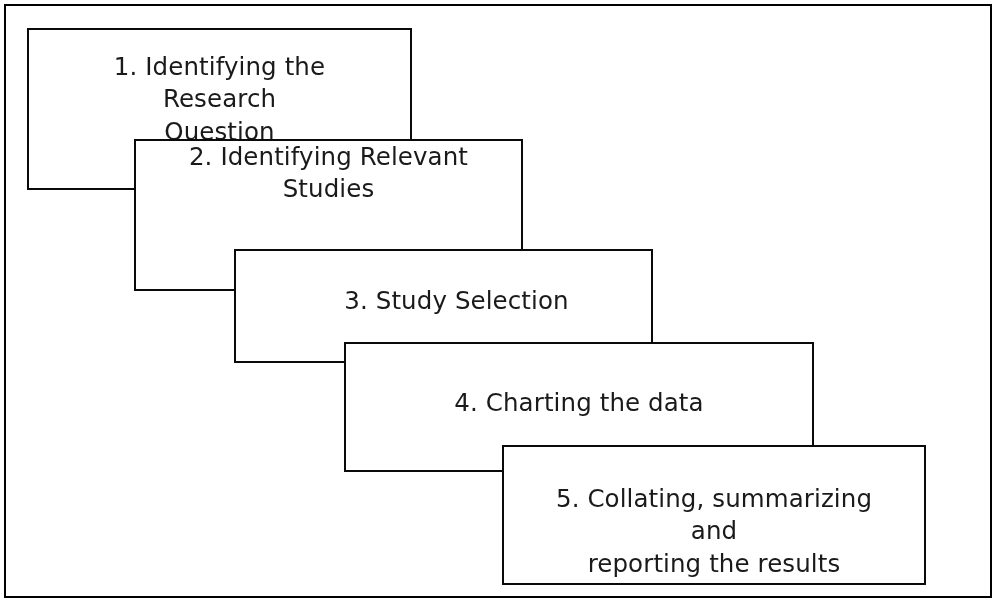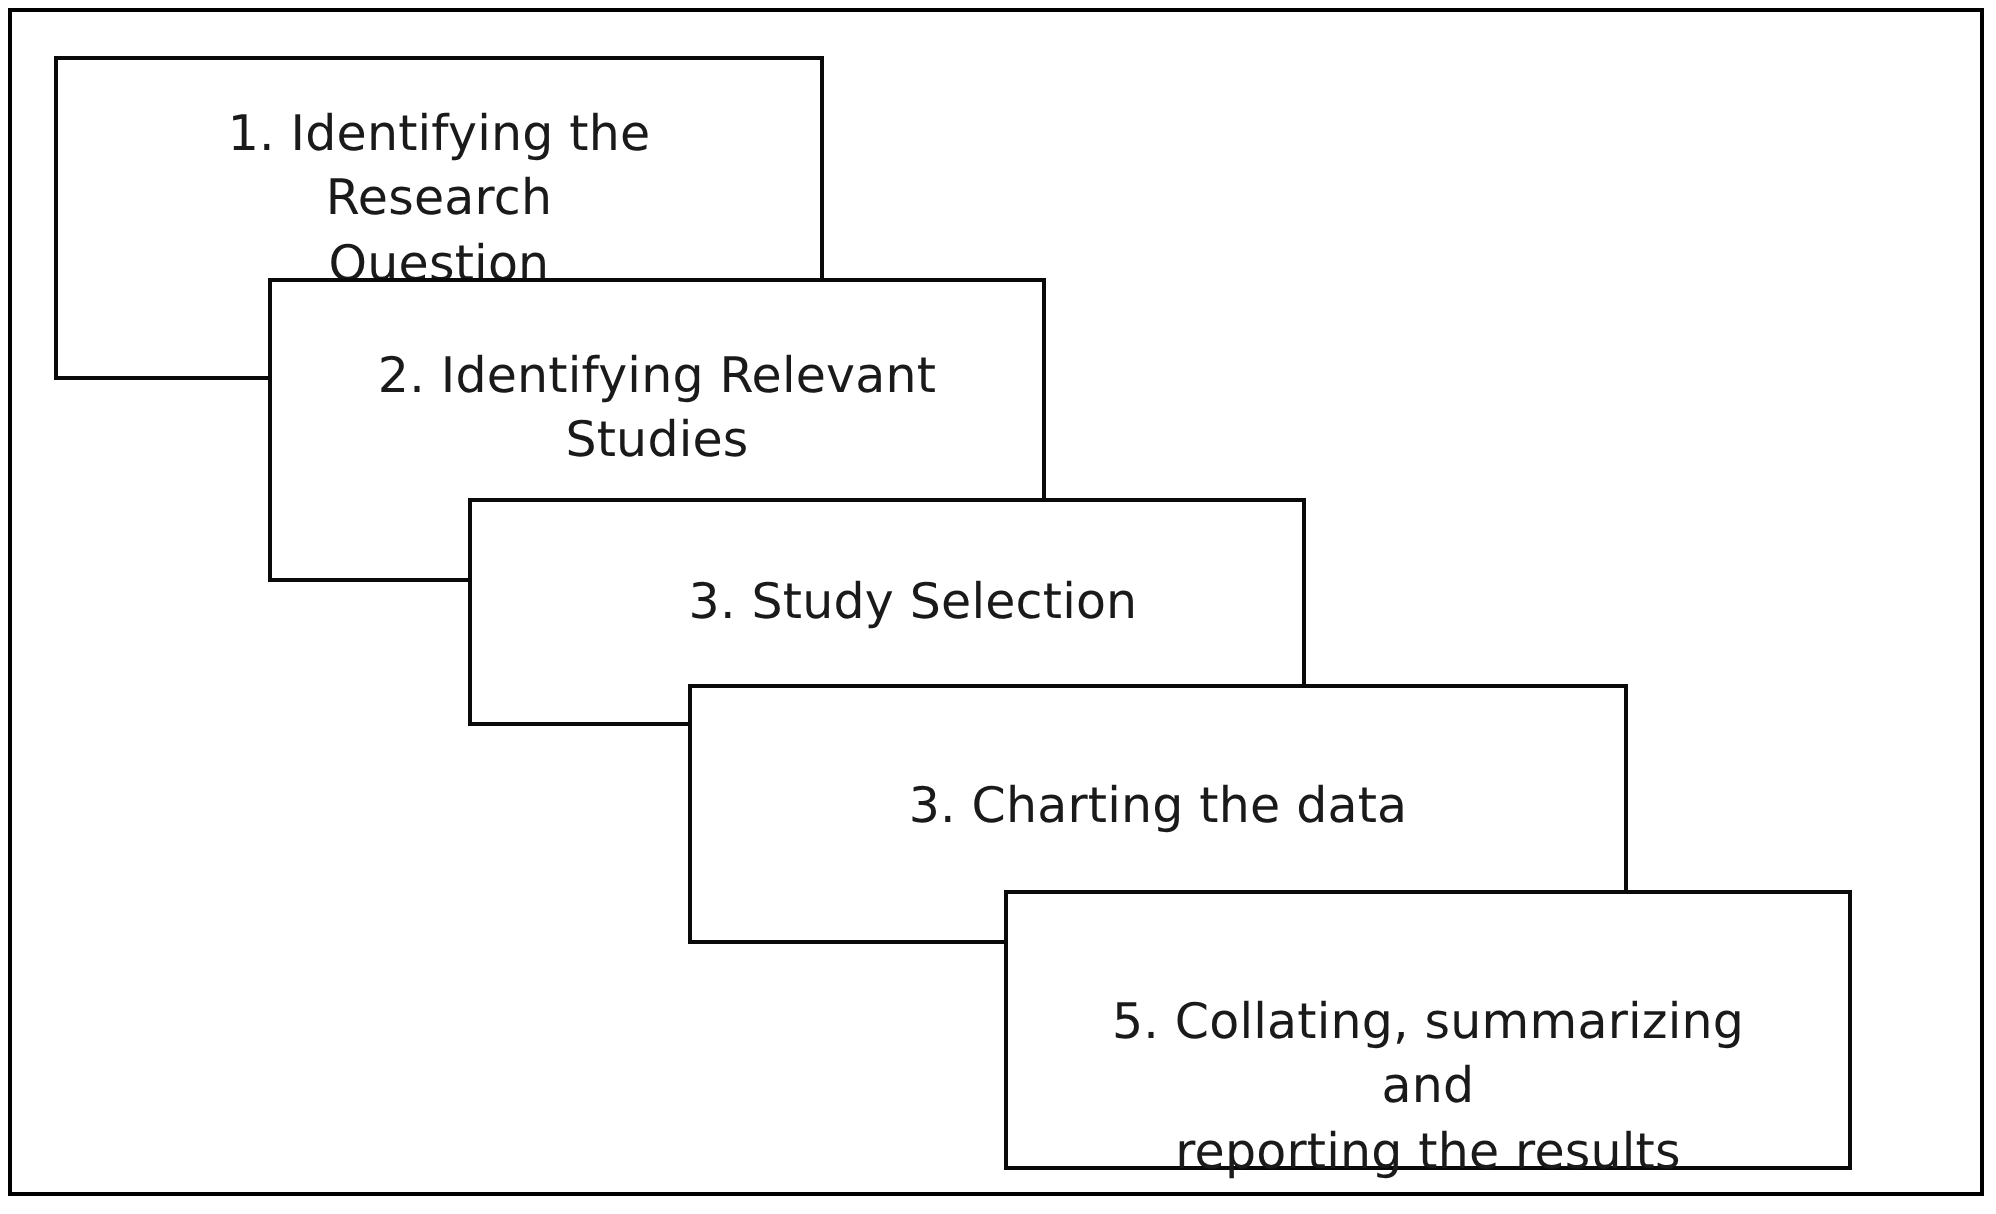--- a/index.html
+++ b/index.html
@@ -46,30 +46,30 @@
     white-space: pre-line;
     padding: 0 27px;
     box-sizing: border-box;
   }
 
   
   #step-1 { left: 21px;  top: 22px;  width: 385px; height: 162px; z-index: 1; }
   #step-1 .step-label { margin-top: 21px; width: 100%; }
 
   #step-2 { left: 128px; top: 133px; width: 389px; height: 152px; z-index: 2; }
-  #step-2 .step-label { margin-top: 31px; width: 100%; }
+  #step-2 .step-label { width: 100%; }
 
   #step-3 { left: 228px; top: 243px; width: 419px; height: 114px; z-index: 3; }
   #step-3 .step-label { margin-top: 34px; width: 100%; margin-left: 26px; }
 
   #step-4 { left: 338px; top: 336px; width: 470px; height: 130px; z-index: 4; }
   #step-4 .step-label { margin-top: 43px; width: 100%; }
 
   #step-5 { left: 496px; top: 439px; width: 424px; height: 140px; z-index: 5; }
-  #step-5 .step-label { margin-top: 48px; width: 100%; }
+  #step-5 .step-label { margin-top: 36px; width: 100%; }
 </style>
 </head>
 <body>
 
 <div id="canvas">
 
   <div id="outer-frame">
 
     <div class="step-box" id="step-1">
       <div class="step-label">1. Identifying the Research
@@ -79,21 +79,21 @@
     <div class="step-box" id="step-2">
       <div class="step-label">2. Identifying Relevant
 Studies</div>
     </div>
 
     <div class="step-box" id="step-3">
       <div class="step-label">3. Study Selection</div>
     </div>
 
     <div class="step-box" id="step-4">
-      <div class="step-label">3. Charting the data</div>
+      <div class="step-label">4. Charting the data</div>
     </div>
 
     <div class="step-box" id="step-5">
       <div class="step-label">5. Collating, summarizing and
 reporting the results</div>
     </div>
 
   </div>
 </div>
 

